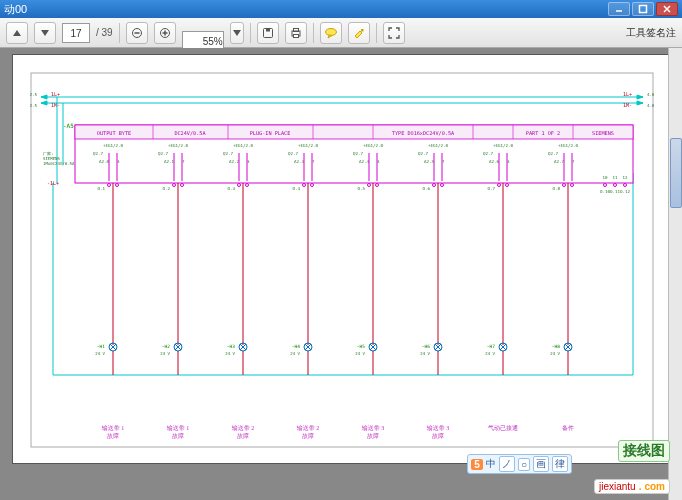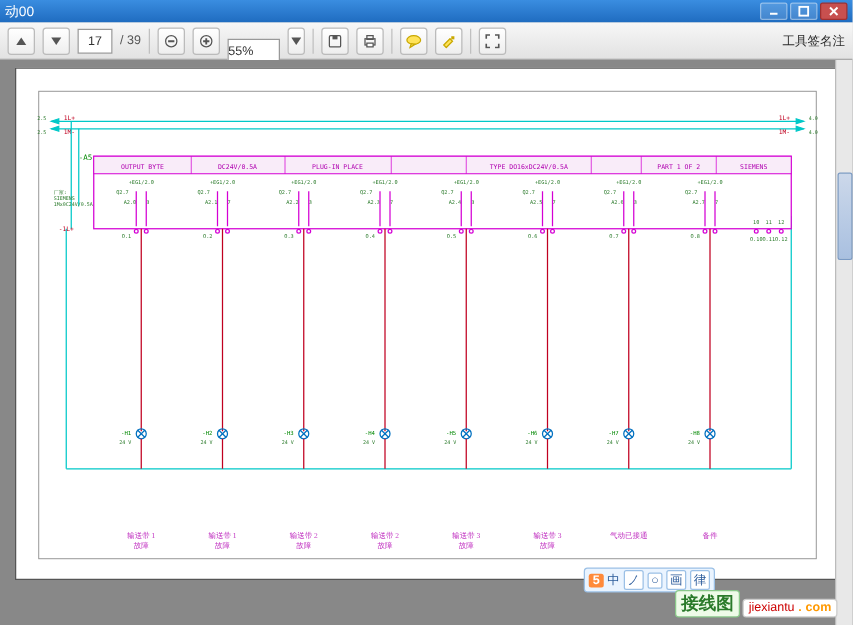--- a/index.html
+++ b/index.html
@@ -66,21 +66,21 @@
     border: 1px solid #999;
     background: #fff;
     text-align: center;
     line-height: 20px;
   }
   .page-label { color: #555; }
   .zoom-box {
     width: 42px; height: 20px;
     border: 1px solid #999;
     background: #fff;
-    text-align: left;
+    text-align: right;
     line-height: 20px;
     margin-top: 16px;
   }
   .tb-right { margin-left: auto; display: flex; align-items: center; }
   .tb-link { color: #2a2a2a; }
 
   
   .docarea {
     background: #888;
     height: calc(500px - 18px - 30px);
@@ -114,23 +114,23 @@
     background: linear-gradient(#ccd8ea, #a9c0e0);
     border: 1px solid #7a9ac4;
     border-radius: 2px;
   }
 
   
   .wm {
     position: absolute;
     right: 12px;
     bottom: 6px;
-    display: flex; flex-direction: row;
+    display: flex; flex-direction: column;
     align-items: flex-end;
-    gap: 2px;
+    gap: 17px;
   }
   .badge {
     font-size: 10px;
     padding: 1px 4px;
     border-radius: 3px;
     display: inline-flex; align-items: center; gap: 3px;
     background: #fff;
     border: 1px solid #ccc;
   }
   .badge.green { color: #2a7a2a; border-color: #8ac88a; background: #eefbe8; font-size: 14px; font-weight: bold; }

